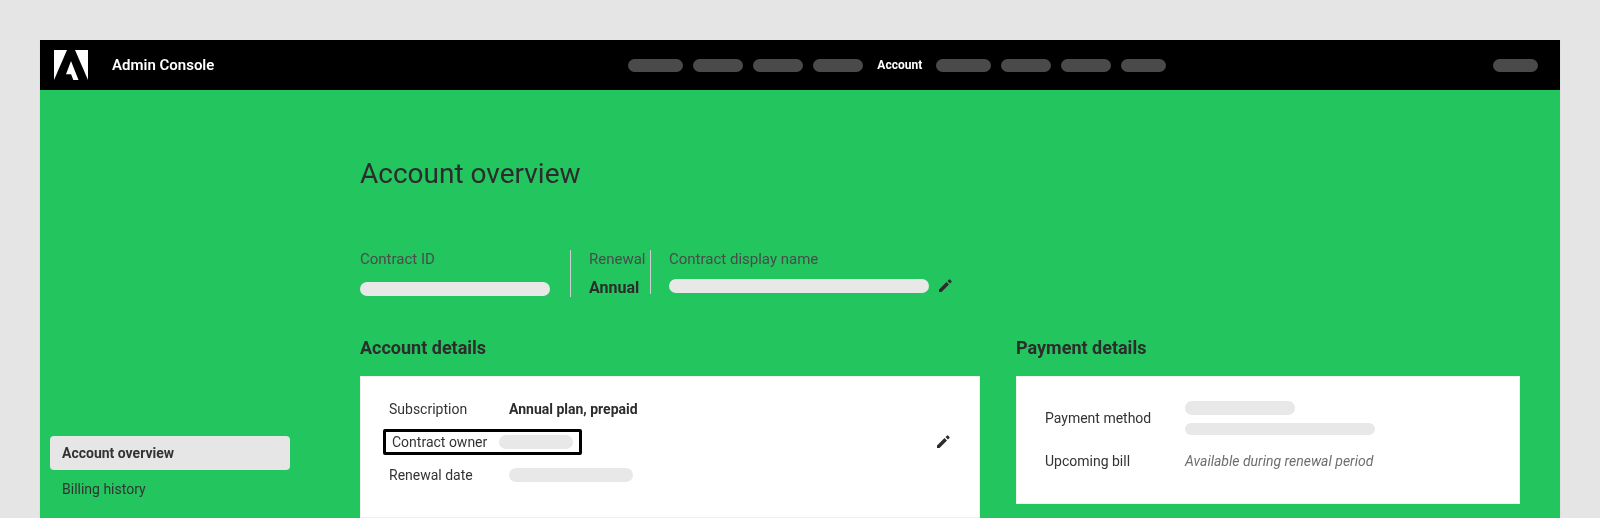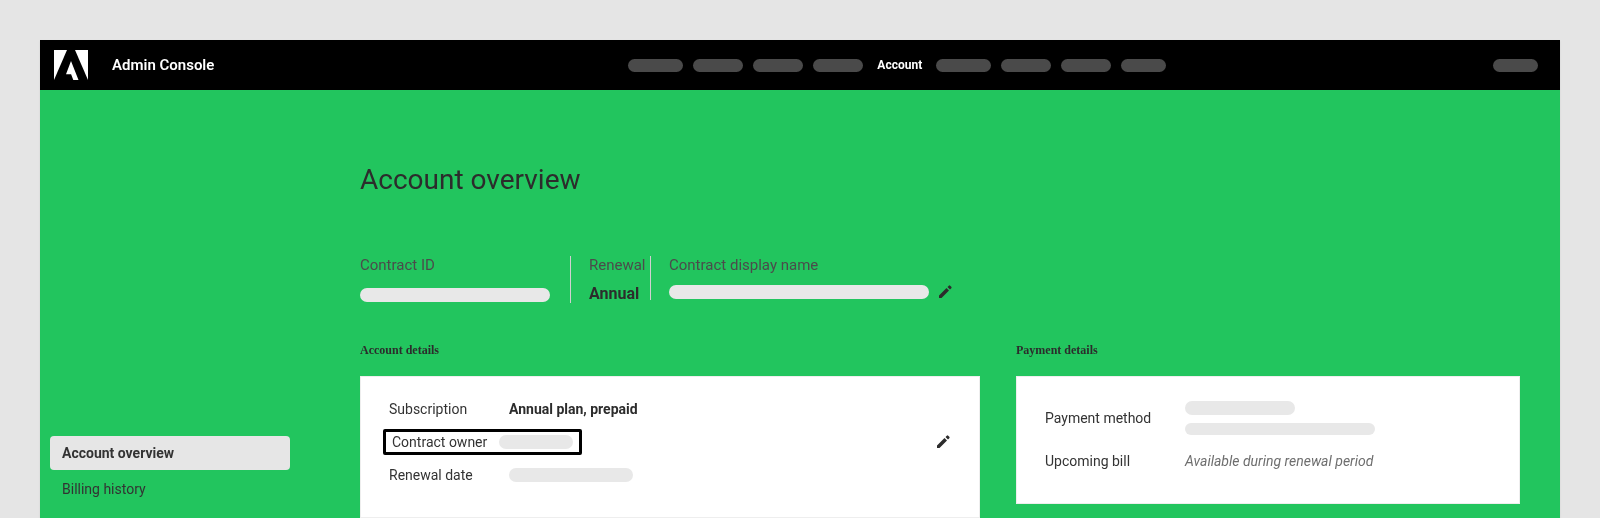--- a/index.html
+++ b/index.html
@@ -147,24 +147,23 @@
   }
 
   
   .detail-columns {
     display: flex;
     gap: 36px;
   }
   .col-left { width: 620px; }
   .col-right { flex: 1; }
   .section-title {
-    font-size: 12px;
+    font-size: 18px;
     font-weight: 700;
     margin-bottom: 18px;
-    font-family: Liberation Serif, serif;
   }
   .card {
     background: #fff;
     border: 1px solid #eee;
     padding: 18px 28px 28px 28px;
   }
   .row {
     display: flex;
     align-items: center;
     font-size: 14px;

